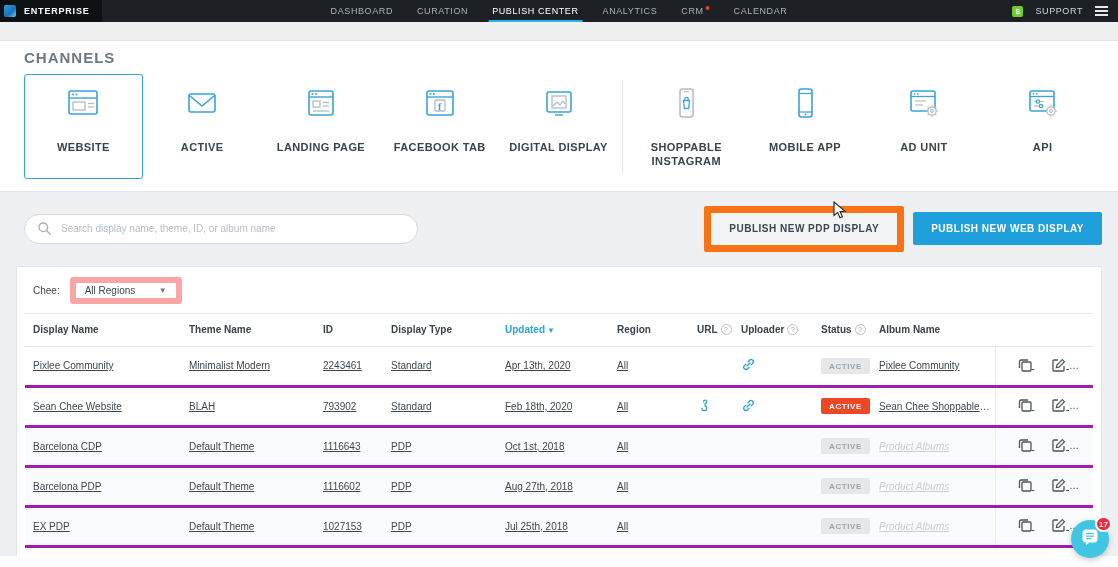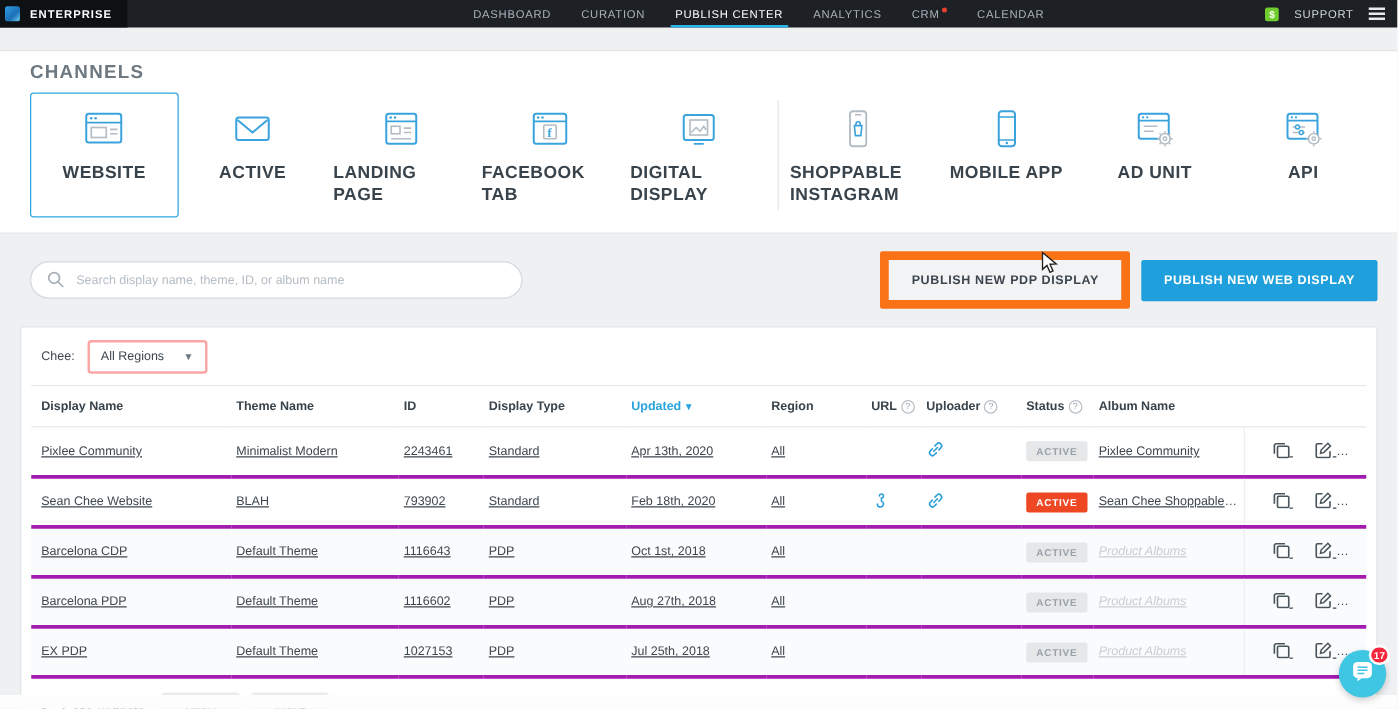--- a/index.html
+++ b/index.html
@@ -4,56 +4,56 @@
 <style>
   * { margin:0; padding:0; box-sizing:border-box; }
   html,body { width:1118px; height:567px; overflow:hidden; }
   body { font-family:"Liberation Sans", sans-serif; background:#eef0f1; position:relative; }
 
   
   .topnav { height:22px; background:#1d2126; display:flex; align-items:center; color:#b9c0c7; font-size:9px; letter-spacing:.6px; position:relative; }
   .brand { height:100%; background:#0e1114; display:flex; align-items:center; padding:0 12px 0 4px; }
   .logo { width:12px; height:12px; border-radius:2px; background:linear-gradient(135deg,#2e9fe0 0%,#1c6fb8 60%,#6ad0f0 100%); margin-right:8px; }
   .brand-name { color:#ffffff; font-weight:bold; font-size:9px; letter-spacing:.8px; }
-  .nav-items { display:flex; gap:24px; position:absolute; left:50%; transform:translateX(-50%); height:100%; align-items:center;margin-left:48px; }
+  .nav-items { display:flex; gap:24px; position:absolute; left:50%; transform:translateX(-50%); height:100%; align-items:center; }
   .nav-item { height:100%; display:flex; align-items:center; cursor:pointer; position:relative; color:#aab1b9; }
   .nav-item.active { color:#ffffff; }
   .nav-item.active::after { content:""; position:absolute; left:-4px; right:-4px; bottom:0; height:2px; background:#2cb3e8; }
   .nav-item .reddot { width:4px; height:4px; border-radius:50%; background:#e8402a; margin:-7px 0 0 2px; }
   .nav-right { margin-left:auto; display:flex; align-items:center; gap:12px; padding-right:10px; height:100%; }
   .green-sq { width:11px; height:11px; border-radius:2px; background:#6fce2e; color:#fff; font-size:8px; font-weight:bold; display:flex; align-items:center; justify-content:center; }
   .support { color:#cfd5da; cursor:pointer; }
   .hamburger { display:flex; flex-direction:column; gap:2px; cursor:pointer; }
   .hamburger span { display:block; width:13px; height:2px; background:#e7eaec; }
 
   
   .channels-card { margin-top:18px; background:#fff; border-top:1px solid #e3e5e7; border-bottom:1px solid #e3e5e7; padding:8px 16px 12px 24px; }
   .channels-title { font-size:15px; font-weight:bold; color:#6d7881; letter-spacing:1px; margin-bottom:8px; }
   .channels-row { display:flex; align-items:stretch; }
   .channel { flex:1; display:flex; flex-direction:column; align-items:center; justify-content:flex-start; padding:9px 4px; border:1px solid transparent; border-radius:3px; cursor:pointer; }
   .channel.selected { border-color:#2ea7e0; }
   .channel .cicon { height:38px; display:flex; align-items:center; justify-content:center; }
-  .channel .clabel { font-size:14px; font-weight:bold; color:#39434b; letter-spacing:.4px; text-align:left; margin-top:6px; line-height:1.3; }
+  .channel .clabel { font-size:11px; font-weight:bold; color:#39434b; letter-spacing:.4px; text-align:center; margin-top:18px; line-height:1.3; }
   .chan-divider { width:1px; background:#e3e5e7; margin:6px 4px; }
 
   
   .toolbar { display:flex; align-items:center; margin:14px 16px 0 24px; }
   .search-wrap { position:relative; }
   .search-input { width:394px; height:30px; border:1px solid #d4d9dc; border-radius:16px; padding:0 12px 0 36px; font-size:10px; color:#5a636b; background:#fff; outline:none; font-family:"Liberation Sans", sans-serif; }
   .search-input::placeholder { color:#b6bdc4; }
   .search-icon { position:absolute; left:13px; top:7px; }
   .toolbar-spacer { flex:1; }
   .btn-secondary { height:46px; padding:0 18px; background:#f2f3f4; border:7px solid #f97316; border-radius:2px; font-size:10px; font-weight:bold; letter-spacing:.5px; color:#3d464e; cursor:pointer; font-family:"Liberation Sans", sans-serif; }
   .btn-primary { height:33px; padding:0 18px; background:#1f9fdb; border:none; border-radius:2px; font-size:10px; font-weight:bold; letter-spacing:.5px; color:#ffffff; cursor:pointer; margin-left:9px; font-family:"Liberation Sans", sans-serif; }
 
   
   .table-card { margin:14px 16px 0 16px; background:#fff; border:1px solid #e2e5e7; border-radius:2px; padding:0 8px; }
   .show-row { display:flex; align-items:center; gap:10px; padding:10px 8px 9px 8px; }
   .show-label { font-size:10px; color:#3d464e; }
-  .region-select { width:96px; height:27px; border:2px solid #fca5a5; border-radius:3px; background:#fff; font-size:10px; color:#3d464e; display:flex; align-items:center; justify-content:space-between; padding:0 9px; cursor:pointer; }
+  .region-select { width:112px; height:27px; border:6px solid #fca5a5; border-radius:3px; background:#fff; font-size:10px; color:#3d464e; display:flex; align-items:center; justify-content:space-between; padding:0 9px; cursor:pointer; }
   .region-select .chev { font-size:8px; color:#6d7881; }
 
   table { width:100%; border-collapse:collapse; table-layout:fixed; font-size:10px; color:#3f474e; }
   thead th { text-align:left; font-weight:bold; font-size:10px; color:#39434b; border-top:1px solid #e6e8ea; border-bottom:1px solid #e6e8ea; height:33px; padding:0 4px; white-space:nowrap; cursor:pointer; }
   thead th:first-child, tbody td:first-child { padding-left:8px; }
   th.sorted { color:#2aa4dc; }
   .caret { font-size:8px; color:#2aa4dc; margin-left:2px; }
   .qmark { display:inline-flex; width:11px; height:11px; border:1px solid #b9c0c6; border-radius:50%; font-size:7px; color:#99a1a8; align-items:center; justify-content:center; margin-left:3px; vertical-align:1px; font-weight:normal; }
   tbody td { height:40px; border-bottom:3px solid #a21caf; padding:0 4px; white-space:nowrap; overflow:hidden; text-overflow:ellipsis;text-decoration:underline; }
   tbody tr.shade { background:#fafbfc; }

